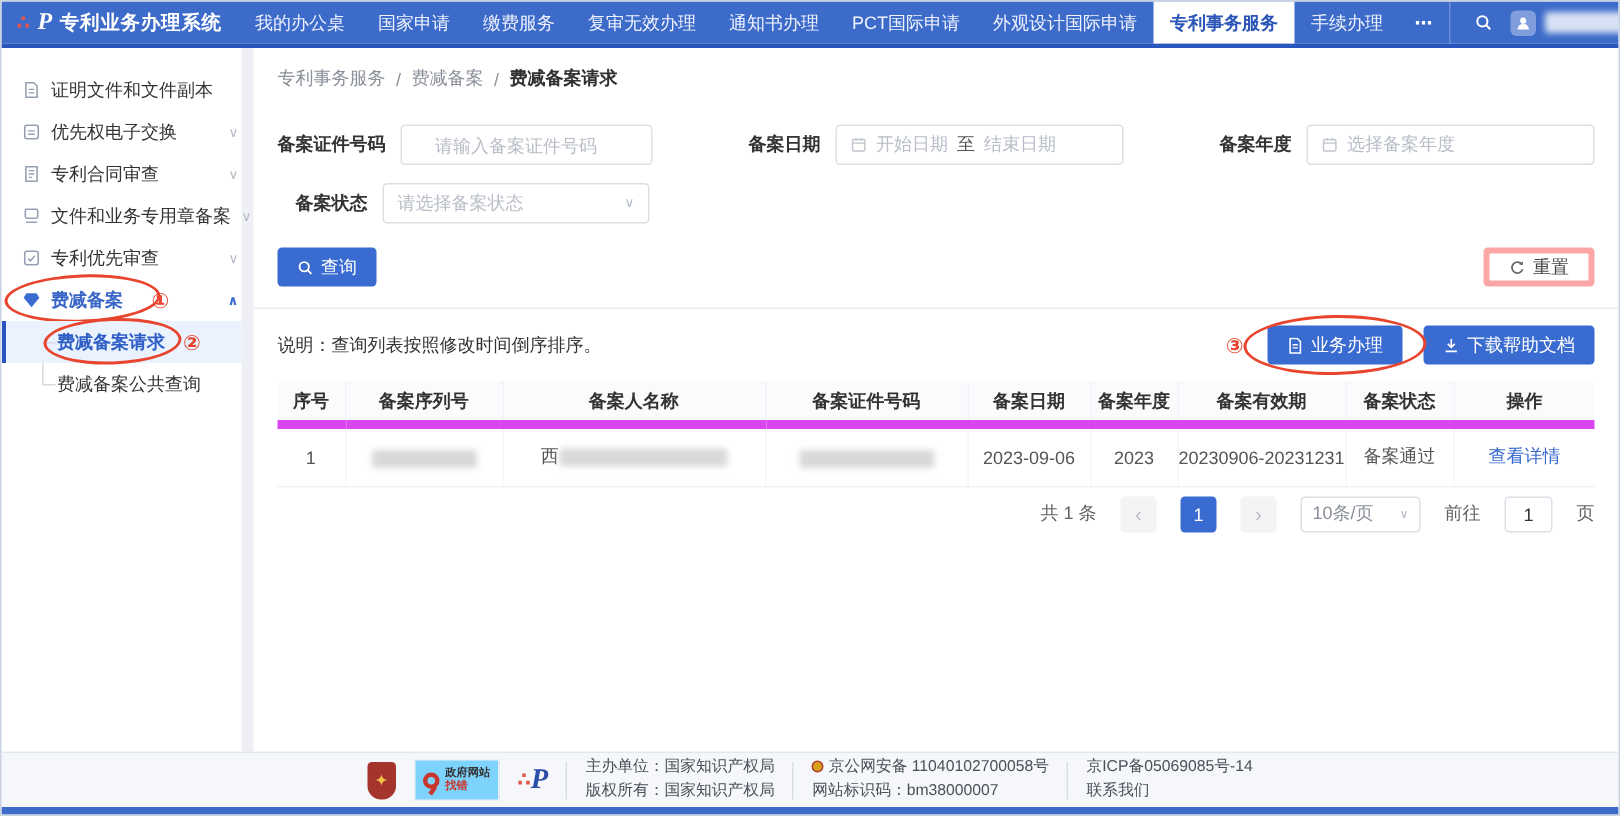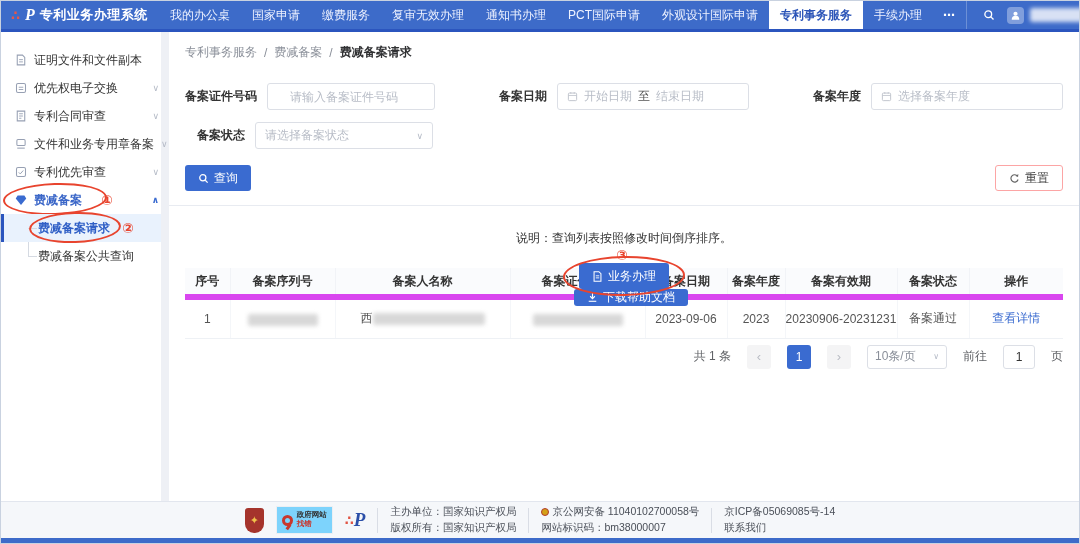--- a/index.html
+++ b/index.html
@@ -67,24 +67,24 @@
   .yearbox { width:192px; }
   .selectbox { width:178px; justify-content:flex-start; }
   .selectbox .caret { margin-left:auto; color:#b4bac6; font-size:9px; }
   .to-label { color:#555; }
   .cal-icon { color:#c0c4cc; display:flex; }
 
   .btn-row { display:flex; justify-content:space-between; gap:14px; margin-top:16px; }
   .btn { height:26px; border-radius:3px; font-size:12px; display:inline-flex; align-items:center;
          gap:5px; padding:0 13px; cursor:pointer; border:none; font-family:inherit; }
   .btn-blue { background:#3a6bd0; color:#fff; }
-  .btn-plain { background:#fff; color:#444; border:1px solid #fca5a5; }
+  .btn-plain { background:#fff; color:#444; border:4px solid #fca5a5; }
 
   .hr { margin:14px -16px 0; border-top:1px solid #e8ebf1; }
-  .note-row { display:flex; align-items:center; margin-top:24px; font-size:12px; color:#333; height:28px;flex-direction:column; }
+  .note-row { display:flex; align-items:center; margin-top:10px; font-size:12px; color:#333; height:28px; }
   .note-row .spacer { flex:1; }
   .biz-wrap { position:relative; display:inline-flex; }
   .dl-btn { margin-left:14px; }
 
   table { width:100%; border-collapse:collapse; table-layout:fixed; font-size:12px; margin-top:10px; }
   thead th { height:29px; background:#fafbfd; color:#333; font-weight:bold;
              border-bottom:6px solid #d946ef; border-right:1px solid #f1f3f7; }
   thead th:last-child { border-right:none; }
   tbody td { height:41px; text-align:center; color:#555; border-bottom:1px solid #eef1f5;
              border-right:1px solid #f4f6f9; }

